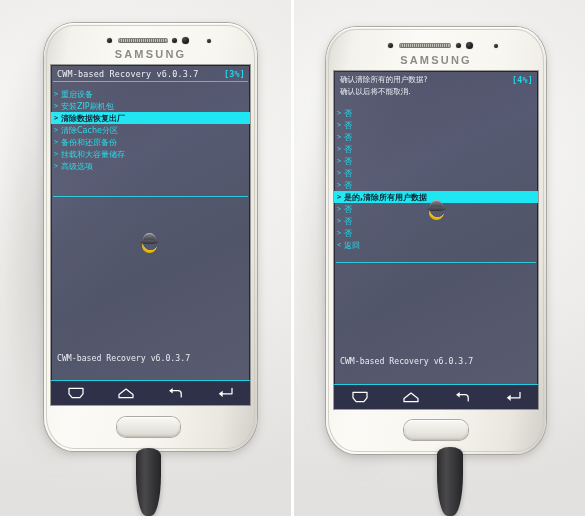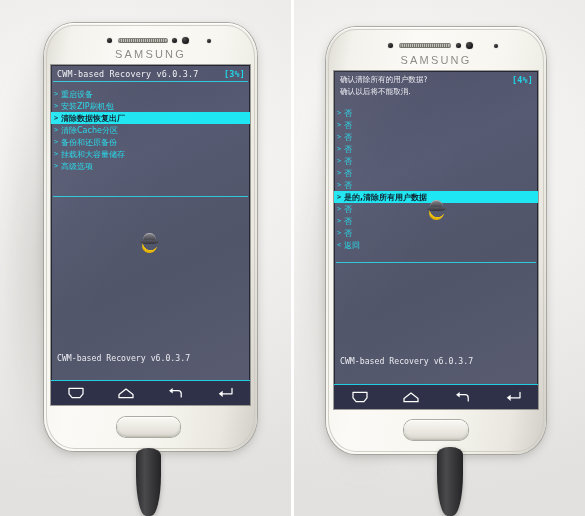--- a/index.html
+++ b/index.html
@@ -80,21 +80,21 @@
   .sensor-dot {
     position: absolute;
     border-radius: 50%;
     background: radial-gradient(circle at 35% 30%, #4b4a47, #16161a 70%);
     box-shadow: 0 0 1px rgba(0,0,0,.6);
   }
   .brand {
     position: absolute;
     text-align: center;
     font-family: "Liberation Sans", sans-serif;
-    font-weight: normal;
+    font-weight: bold;
     color: #8d8b84;
     letter-spacing: 2.2px;
     text-shadow: 0 1px 0 rgba(255,255,255,.85);
     user-select: none;
   }
   .home-btn {
     position: absolute;
     border-radius: 9px;
     background: linear-gradient(#f9f8f3, #e7e5dd 65%, #d7d5cd);
     box-shadow:

